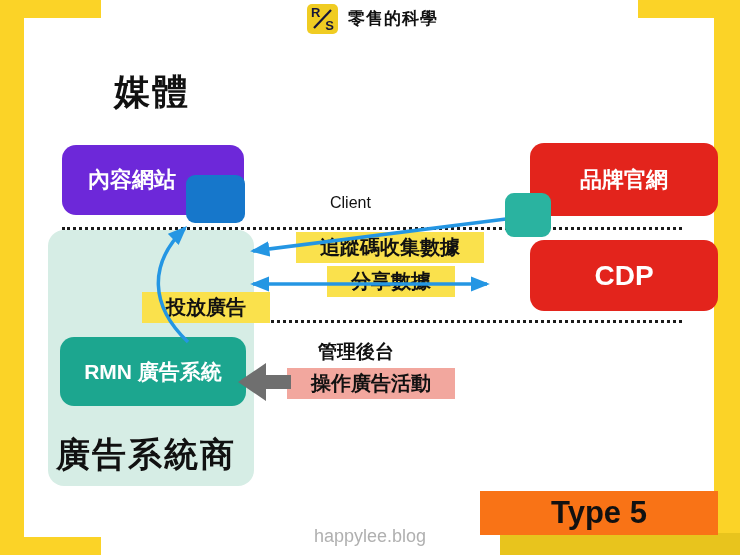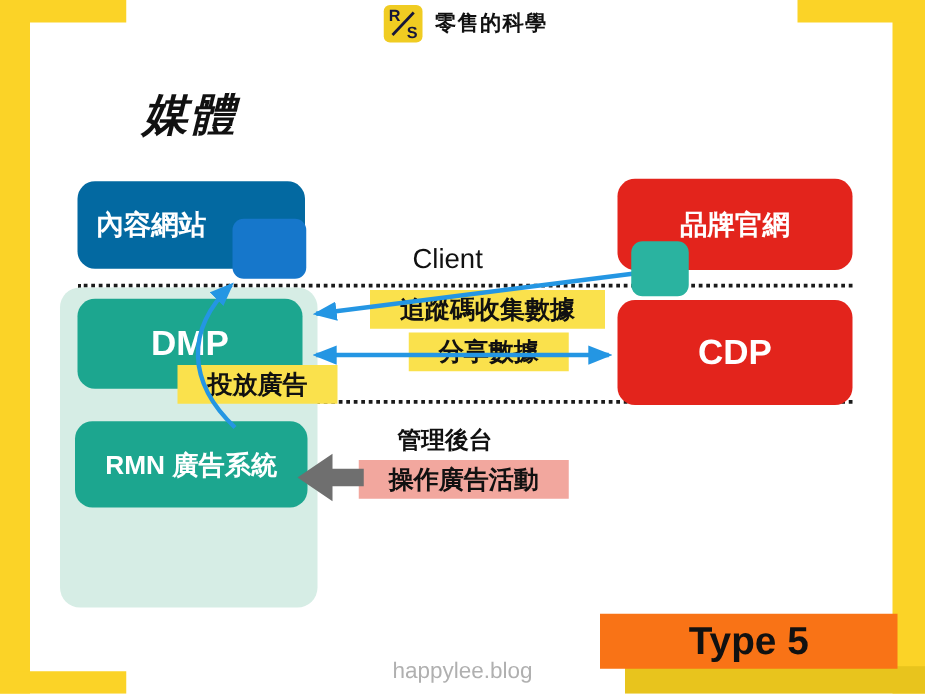--- a/index.html
+++ b/index.html
@@ -19,46 +19,46 @@
 
   
   .logo-badge{left:307px;top:4px;width:31px;height:30px;background:#F0CC22;border-radius:5px;z-index:2;}
   .logo-badge .lr{position:absolute;left:4px;top:1px;font-size:13px;font-weight:700;color:#16163a;}
   .logo-badge .ls{position:absolute;right:4px;bottom:1px;font-size:13px;font-weight:700;color:#16163a;}
   .logo-badge .slash{position:absolute;left:4px;top:4px;width:23px;height:22px;}
   .logo-title{left:348px;top:7px;font-size:17px;font-weight:700;color:#111;letter-spacing:1px;}
 
   
   .heading{font-size:36px;font-weight:700;color:#111;text-align:center;width:160px;letter-spacing:2px;}
-  .heading-media{left:72px;top:68px;font-style:italic;}
+  .heading-media{left:72px;top:68px;}
   .heading-brand{left:510px;top:68px;}
 
   
   .node{border-radius:14px;color:#fff;font-weight:700;z-index:2;}
-  .green-box{left:62px;top:145px;width:182px;height:70px;background:#0369a1;font-size:22px;line-height:70px;padding-left:15px;box-sizing:border-box;border-radius:14px;}
+  .green-box{left:62px;top:145px;width:182px;height:70px;background:#6d28d9;font-size:22px;line-height:70px;padding-left:26px;box-sizing:border-box;border-radius:14px;}
   .blue-square{left:186px;top:175px;width:59px;height:48px;background:#1677CB;border-radius:9px;z-index:6;}
-  .red-box{background:#E3241C;display:flex;align-items:center;justify-content:center;}
+  .red-box{background:#E3241C;display:flex;align-items:center;justify-content:center;margin-left:36px;}
   .brand-box{left:494px;top:143px;width:188px;height:73px;font-size:22px;}
   .teal-square{left:505px;top:193px;width:46px;height:44px;background:#2AB3A0;border-radius:9px;z-index:6;}
   .container-teal{left:48px;top:230px;width:206px;height:256px;background:#D6EDE5;border-radius:16px;z-index:1;}
   .dmp-box{left:62px;top:239px;width:180px;height:72px;background:#1CA68F;font-size:28px;display:flex;align-items:center;justify-content:center;}
-  .cdp-box{left:494px;top:240px;width:188px;height:84px;font-size:28px;}
+  .cdp-box{left:494px;top:240px;width:188px;height:71px;font-size:28px;}
   .rmn-box{left:60px;top:337px;width:186px;height:69px;background:#1CA68F;font-size:21px;display:flex;align-items:center;justify-content:center;}
   .provider-label{left:56px;top:432px;font-size:34px;font-weight:700;color:#111;letter-spacing:2px;z-index:2;}
 
   
   .dotted{left:62px;width:620px;height:0;border-top:3px dotted #1b1b1b;z-index:1;}
   .dotted-1{top:227px;}
   .dotted-2{top:320px;}
 
   
   .hl{padding:2px 24px;font-size:20px;font-weight:700;color:#111;z-index:3;white-space:nowrap;}
   .hl-yellow{background:#FAE14C;}
   .hl-pink{background:#F2A79E;}
-  .lbl-client{left:330px;top:194px;font-size:22px;color:#111;z-index:3;}
+  .lbl-client{left:330px;top:194px;font-size:16px;color:#111;z-index:3;}
   .lbl-tracking{left:296px;top:232px;}
   .lbl-share{left:327px;top:266px;}
   .lbl-serve{left:142px;top:292px;}
   .lbl-admin{left:318px;top:339px;font-size:19px;font-weight:600;color:#111;z-index:3;}
   .lbl-operate{left:287px;top:368px;}
 
   .footer{left:280px;top:526px;width:180px;text-align:center;font-size:18px;color:#b0b0b0;z-index:2;}
 
   .arrows{left:0;top:0;width:740px;height:555px;z-index:5;pointer-events:none;}
 </style>
@@ -89,23 +89,23 @@
   <div class="abs dotted dotted-2"></div>
 
   <div class="abs container-teal"></div>
 
   <div class="abs node green-box">內容網站</div>
   <div class="abs blue-square"></div>
 
   <div class="abs node red-box brand-box">品牌官網</div>
   <div class="abs teal-square"></div>
 
-  <div class="abs node dmp-box">DMP</div>
   <div class="abs node red-box cdp-box">CDP</div>
   <div class="abs node rmn-box">RMN 廣告系統</div>
+  <div class="abs provider-label">廣告系統商</div>
 
   <div class="abs lbl-client">Client</div>
   <div class="abs hl hl-yellow lbl-tracking">追蹤碼收集數據</div>
   <div class="abs hl hl-yellow lbl-serve">投放廣告</div>
   <div class="abs hl hl-yellow lbl-share">分享數據</div>
   <div class="abs hl hl-pink lbl-operate">操作廣告活動</div>
   <div class="abs lbl-admin">管理後台</div>
 
   <svg class="abs arrows" viewBox="0 0 740 555">
     <defs>

